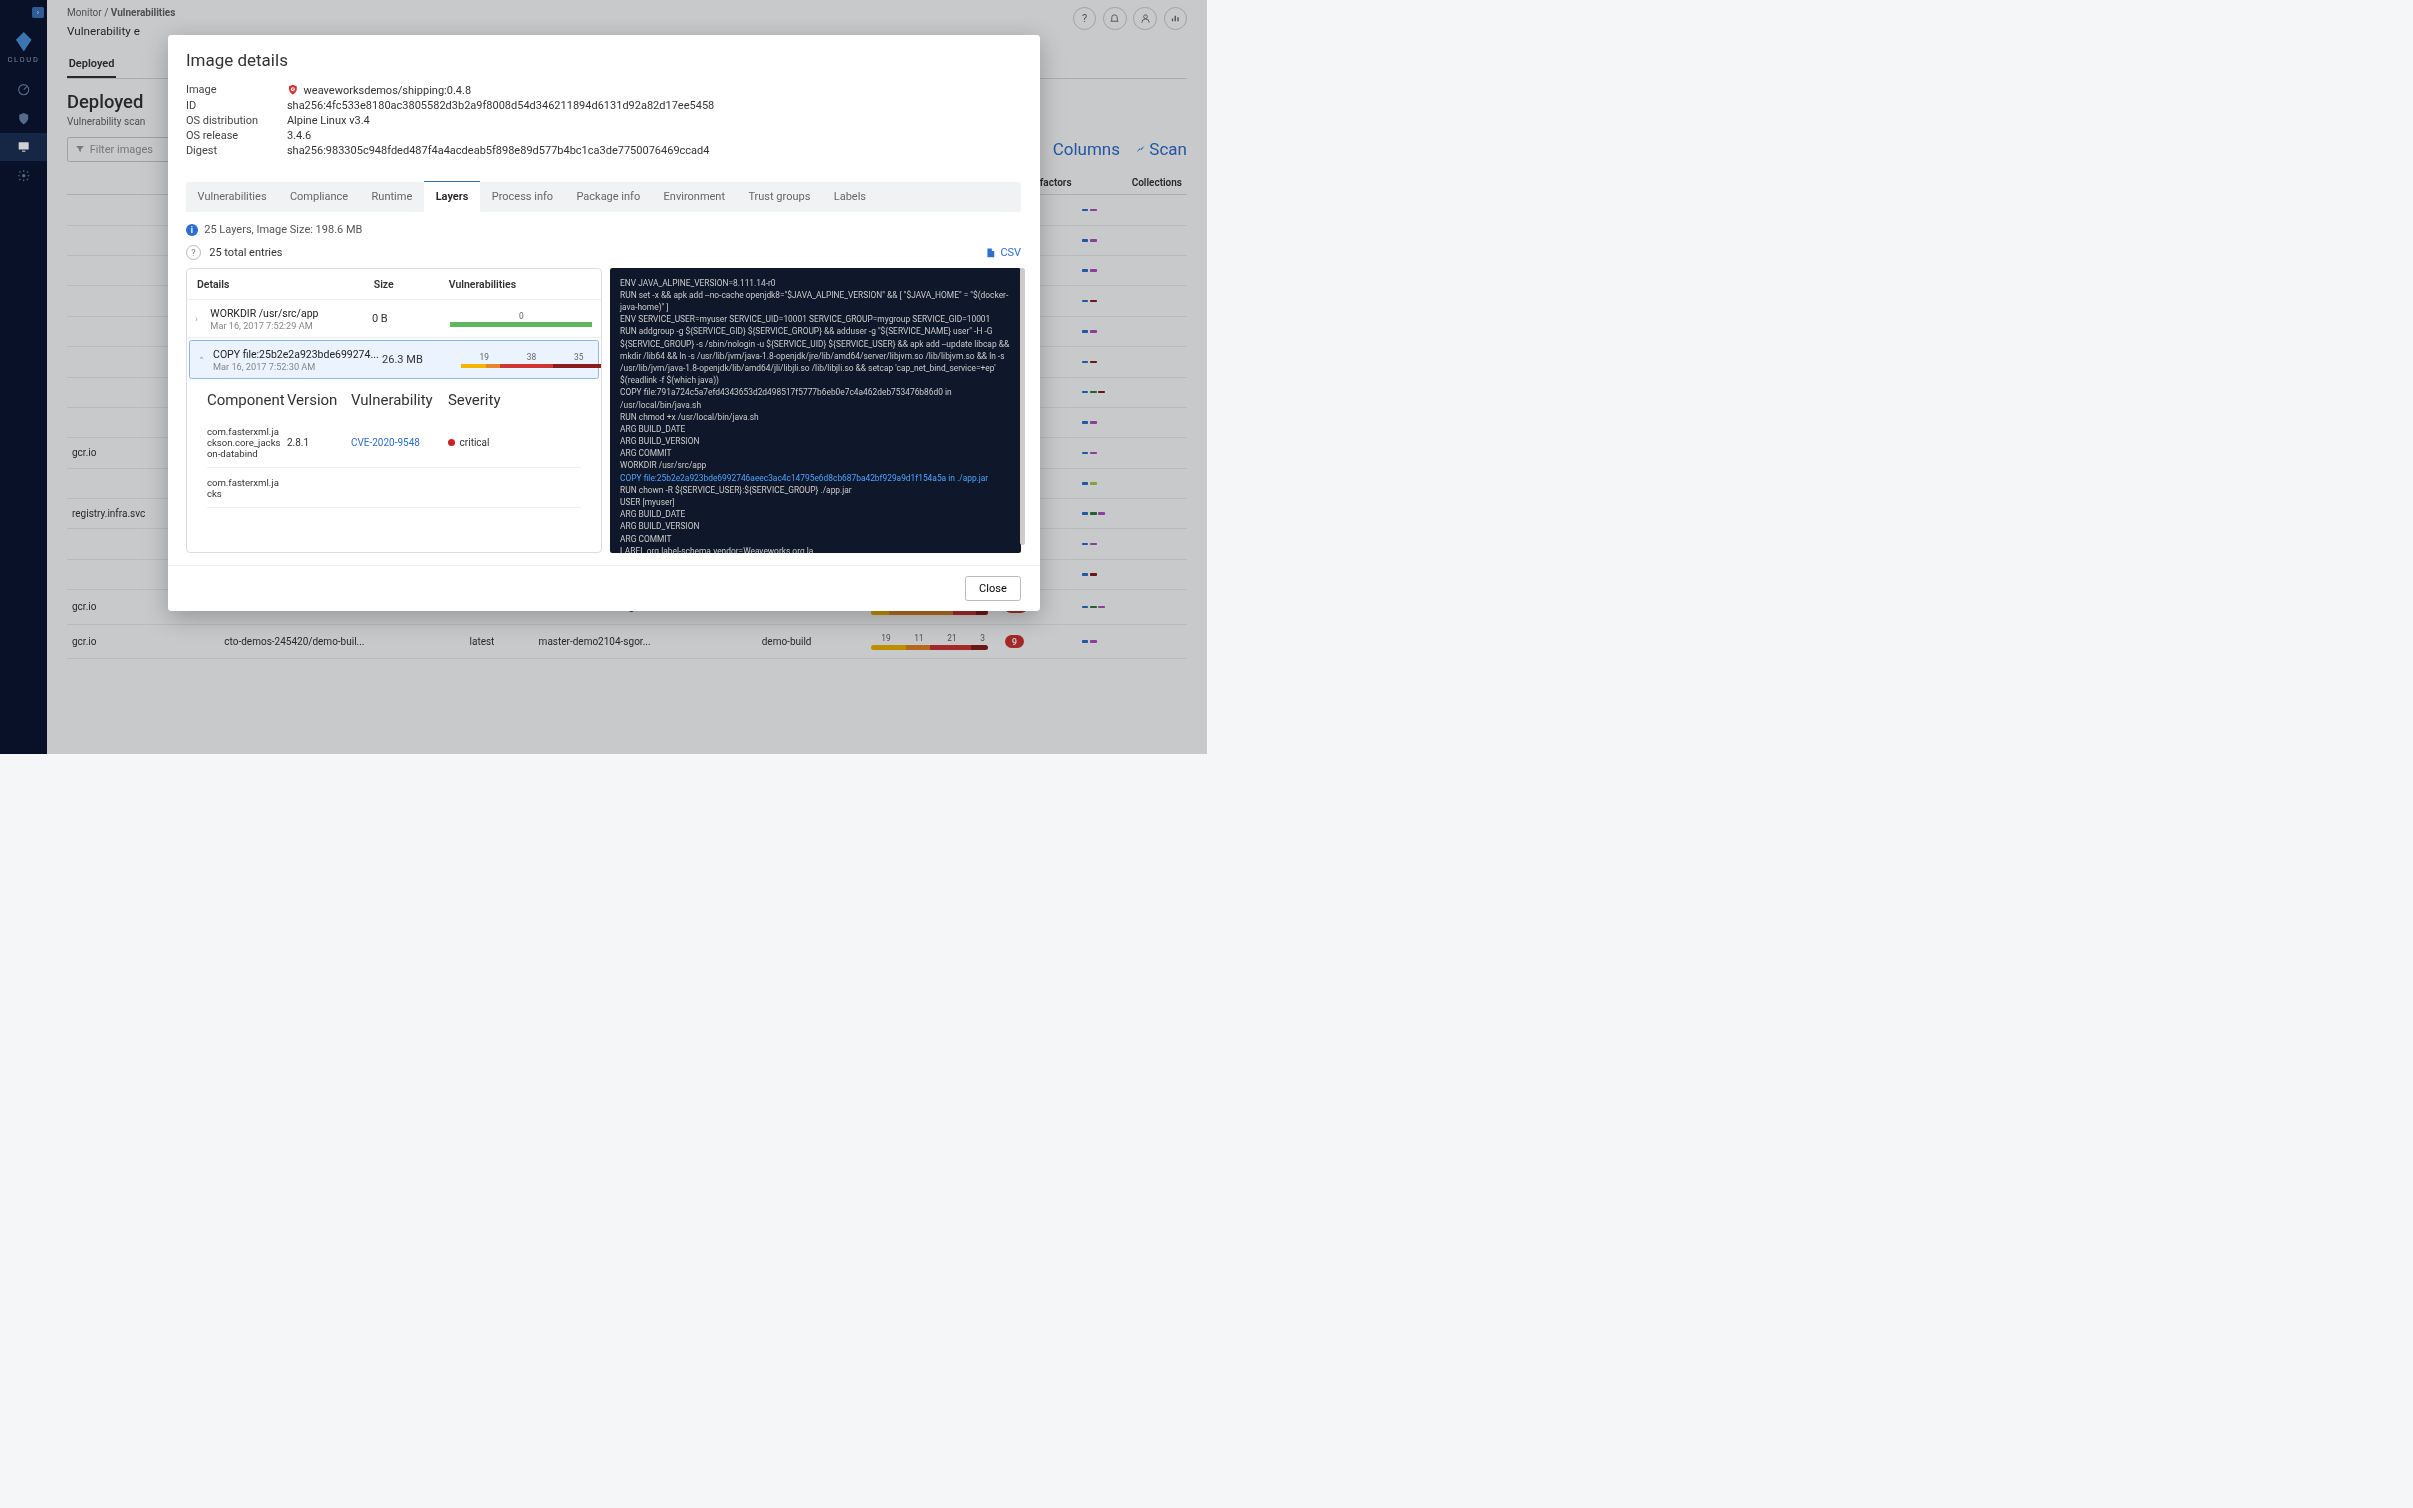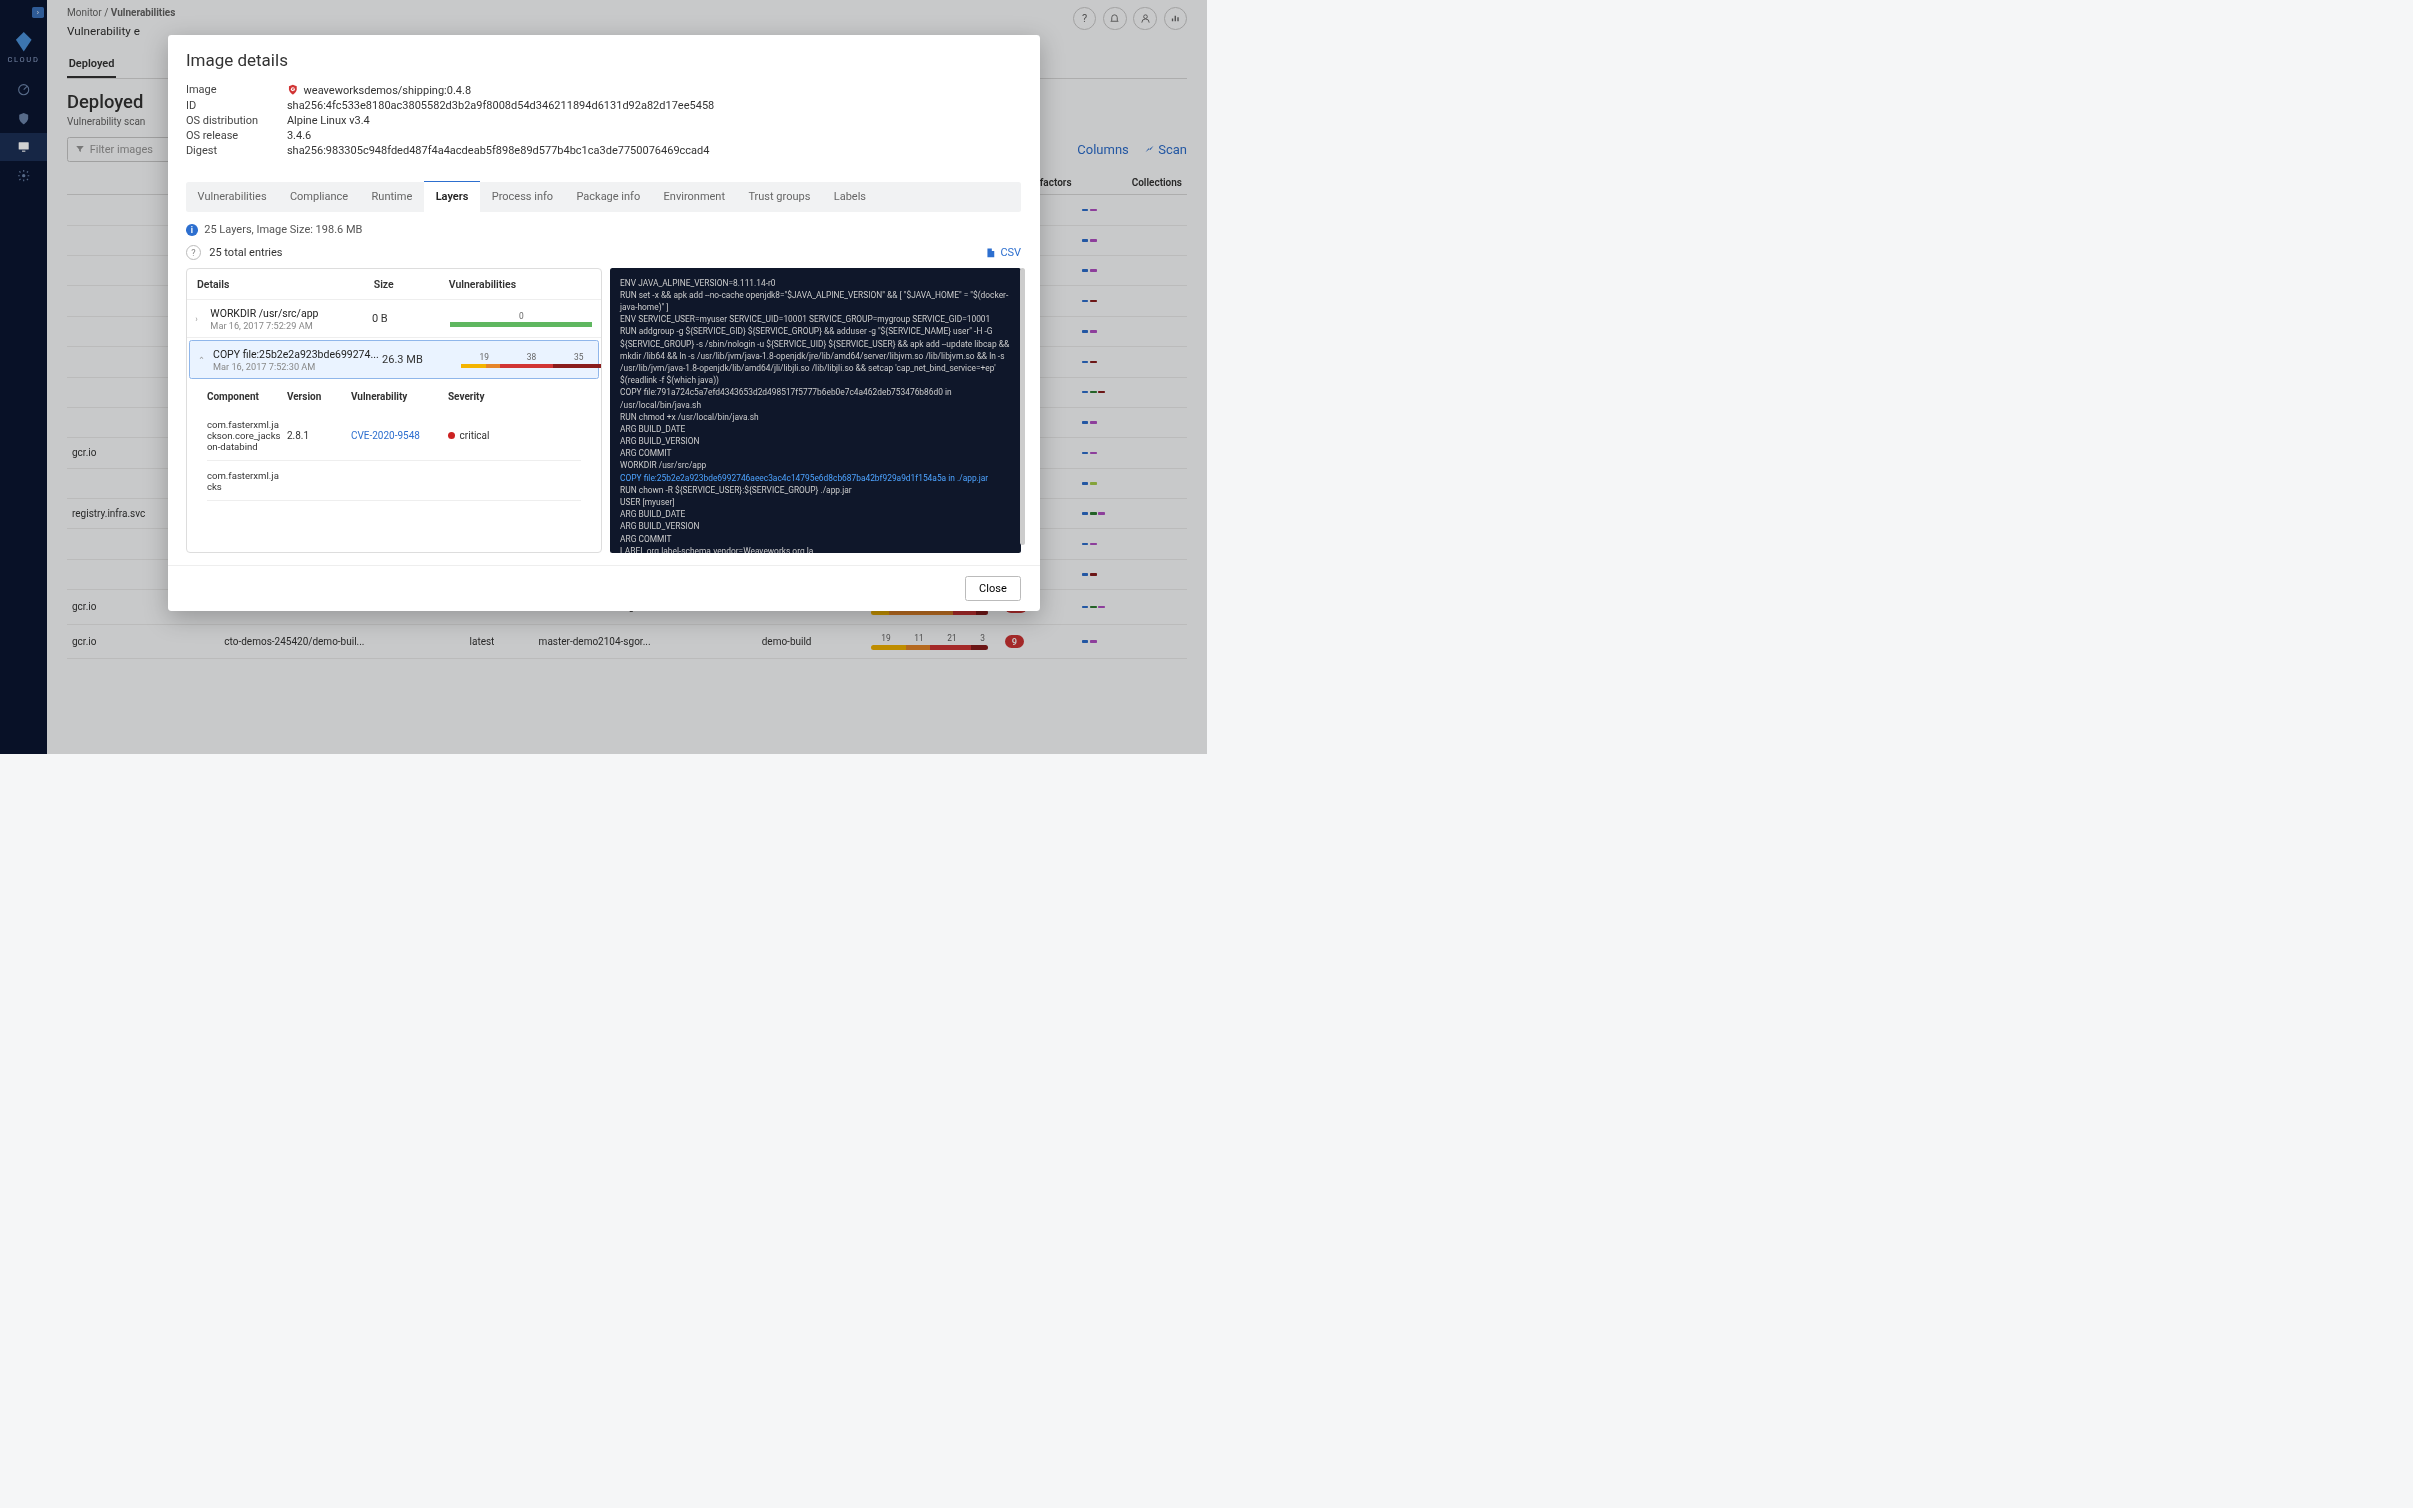--- a/index.html
+++ b/index.html
@@ -18,21 +18,21 @@
 .breadcrumb { font-size:10px; color:#666; margin-bottom:6.7px; }
 .breadcrumb a { color:#666; text-decoration:none; }
 .page h1 { font-size:18.4px; font-weight:500; margin-bottom:3.4px; }
 .page-sub { font-size:10px; color:#666; margin-bottom:10px; }
 .topicons { position:absolute; right:20px; top:6.7px; display:flex; gap:6.7px; }
 .topicons .ic { width:23.5px; height:23.5px; border:0.8px solid #ccc; border-radius:50%; display:flex; align-items:center; justify-content:center; color:#666; }
 .deptabs { border-bottom:0.8px solid #ddd; margin-bottom:11.7px; }
 .deptabs span { display:inline-block; padding:6.7px 1.7px; font-size:11px; font-weight:600; border-bottom:2.5px solid #333; }
 .filterline { display:flex; align-items:center; gap:10px; margin-bottom:8.4px; }
 .filterbox { flex:1; border:0.8px solid #ccc; border-radius:2.5px; padding:5px 6.7px; color:#999; display:flex; align-items:center; gap:5px; max-width:352px; }
-.rightlinks { margin-left:auto; display:flex; gap:15px; font-size:13px; color:#2d6fcf; }
+.rightlinks { margin-left:auto; display:flex; gap:15px; font-size:17px; color:#2d6fcf; }
 .rightlinks span { display:flex; align-items:center; gap:3.4px; cursor:pointer; }
 
 table.bgtable { width:100%; border-collapse:collapse; font-size:10px; }
 table.bgtable th { text-align:right; padding:6.7px 5px; font-weight:600; border-bottom:0.8px solid #ddd; }
 table.bgtable td { padding:8.4px 5px; border-bottom:0.8px solid #eee; white-space:nowrap; overflow:hidden; text-overflow:ellipsis; max-width:134px; }
 .pill { background:#d13434; color:#fff; border-radius:8.4px; padding:0.8px 5.9px; font-size:9.2px; font-weight:600; display:inline-block; min-width:18.4px; text-align:center; }
 .dashes { display:flex; gap:1.7px; }
 .dash { width:6.7px; height:2.5px; border-radius:0.8px; }
 .vulnbar { height:5px; border-radius:2.5px; display:flex; overflow:hidden; width:117px; }
 .vulnbar span { display:block; height:100%; }
@@ -67,21 +67,21 @@
 .lrow { display:grid; grid-template-columns:11.7px 1fr 75px 142px; padding:6.7px 8.4px; border-bottom:0.8px solid #eee; align-items:center; gap:3.4px; position:relative; }
 .lrow.sel { background:#eaf3ff; border:0.8px solid #8fb6ea; border-radius:2.5px; margin:1.7px; }
 .lrow .chev { color:#999; font-size:8.4px; }
 .lrow .d1 { font-size:10.5px; color:#222; white-space:nowrap; overflow:hidden; text-overflow:ellipsis; }
 .lrow .d2 { font-size:9.2px; color:#888; }
 .minibar { height:4.2px; border-radius:2.5px; background:#5fb760; width:100%; position:relative; }
 .minibar.multi span { display:inline-block; height:4.2px; }
 .mininums { font-size:8.4px; color:#666; display:flex; justify-content:space-around; margin-bottom:1.7px; }
 
 .subtable { padding:10px 20px; }
-.subtable .sh { display:grid; grid-template-columns:75px 59px 92px 67px; font-weight:700; font-size:10px; margin-bottom:8.4px; gap:5px; }
+.subtable .sh { display:grid; grid-template-columns:75px 59px 92px 67px; font-weight:400; font-size:15px; margin-bottom:8.4px; gap:5px; }
 .subtable .sr { display:grid; grid-template-columns:75px 59px 92px 67px; font-size:10px; padding:8.4px 0; border-bottom:0.8px solid #eee; gap:5px; align-items:center; }
 .subtable .sr .comp { word-break:break-all; font-size:9.6px; }
 .cvelink { color:#2d6fcf; }
 .sev { display:flex; align-items:center; gap:4.2px; }
 .sevdot { width:7.5px; height:7.5px; border-radius:50%; background:#c22; }
 
 .rightcol { width:411px; background:#0f172a; color:#ccc; padding:8.4px 10px; font-family:Menlo,Consolas,monospace; font-size:8.4px; line-height:1.45; border-radius:2.5px; position:relative; overflow:auto; max-height:285px; }
 .rightcol .hl { color:#4da3ff; }
 .outerscr { position:absolute; right:-3.4px; top:0; width:5px; height:277px; background:#ccc; border-radius:2.5px; }
 

